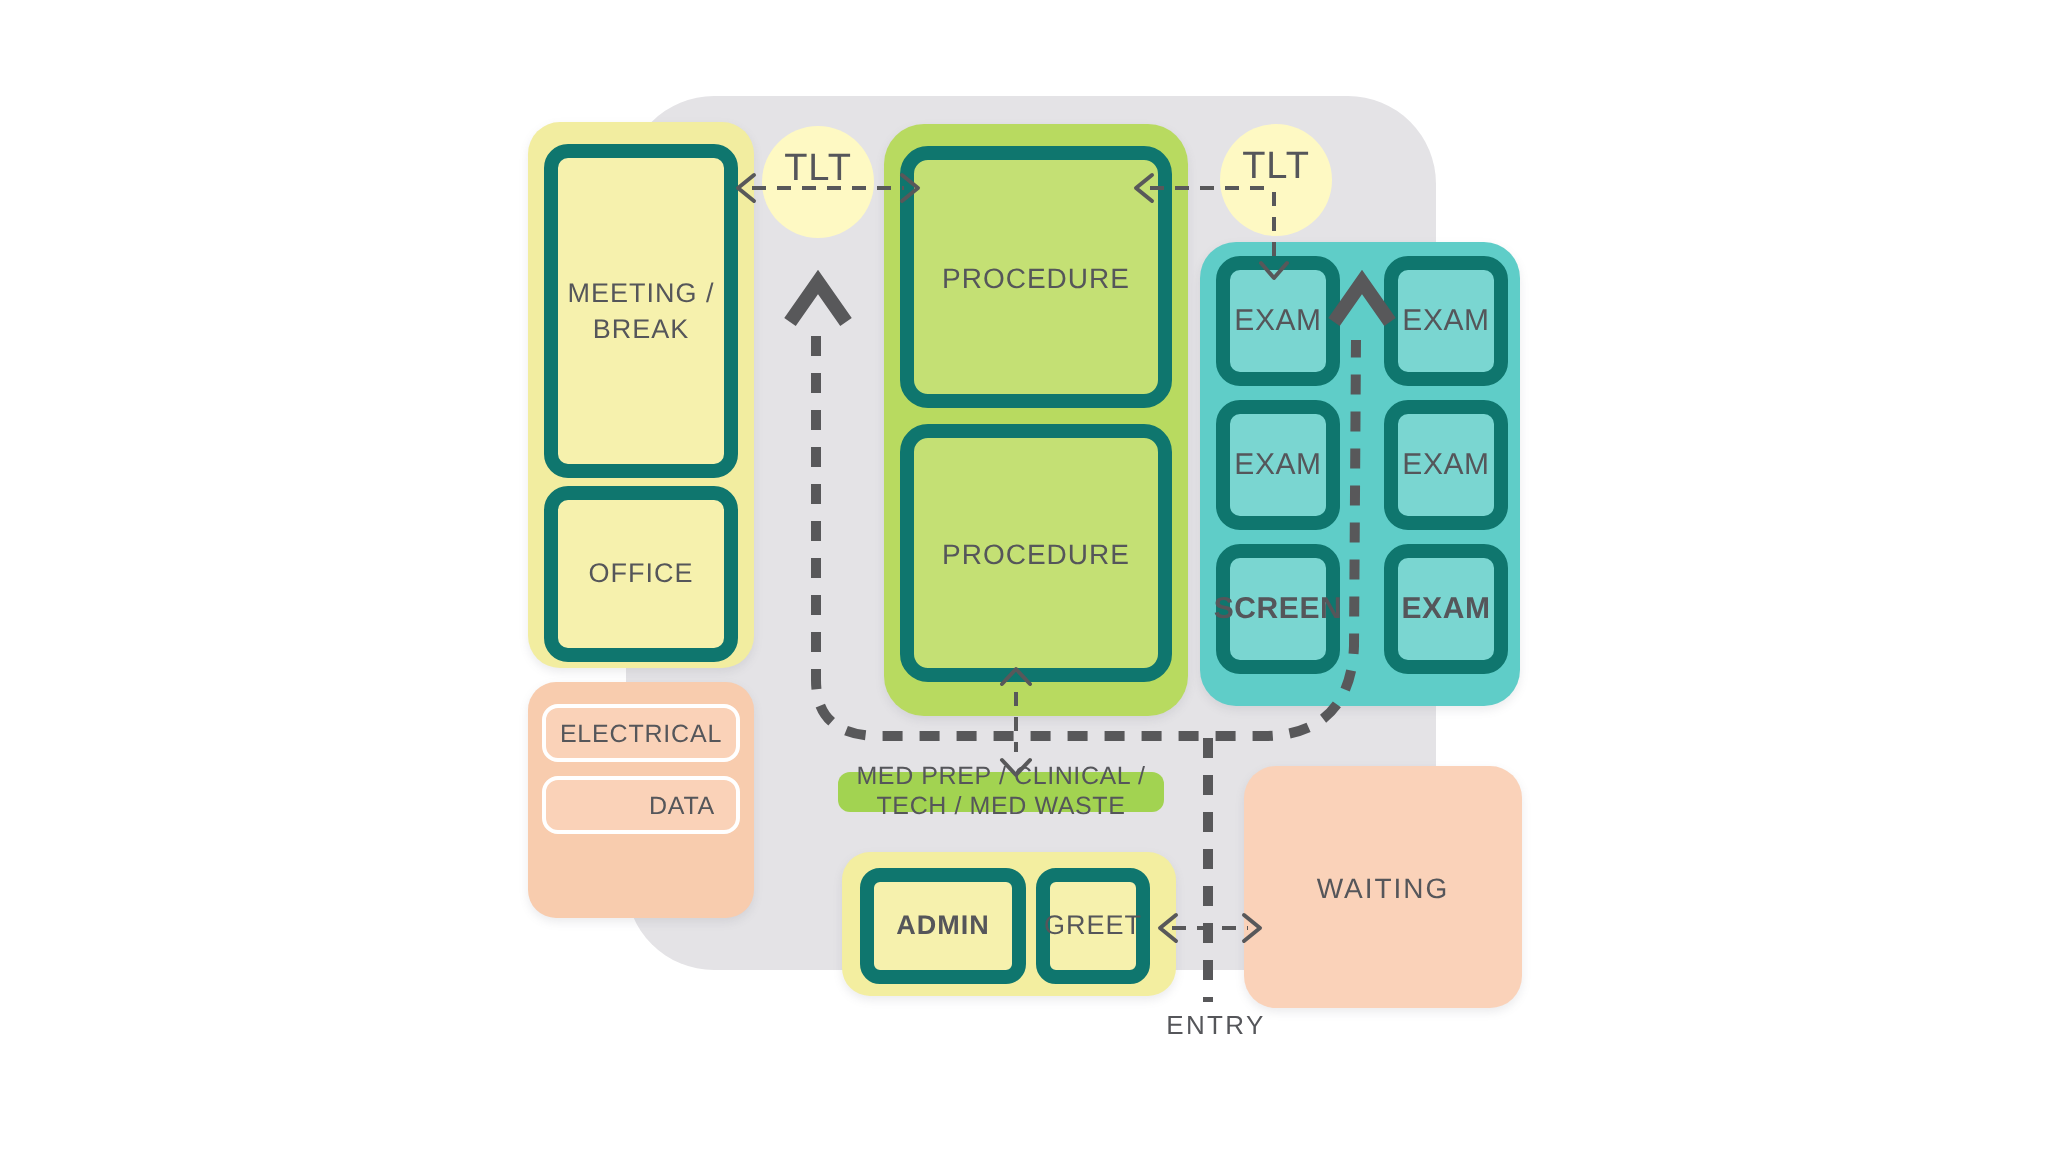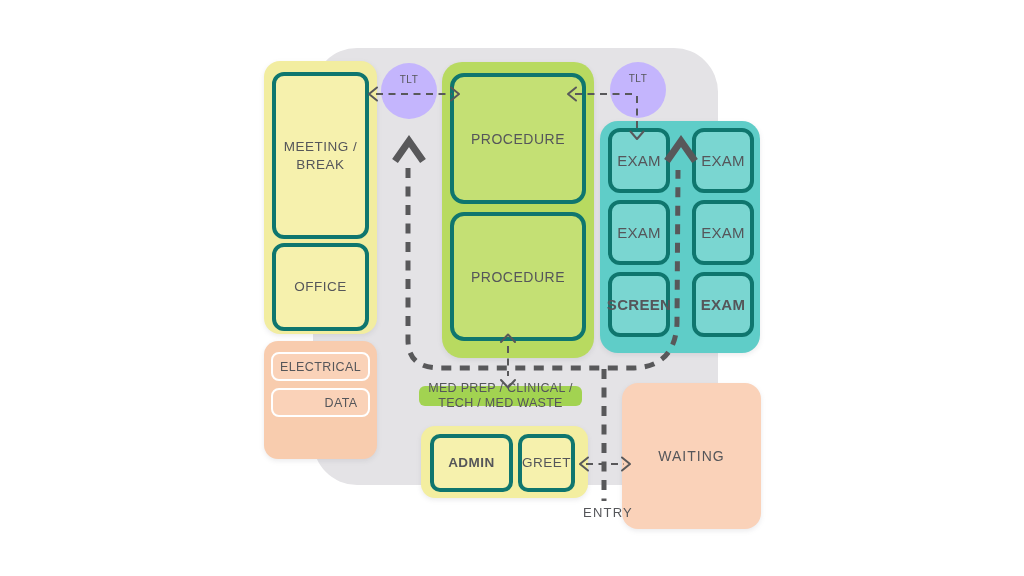--- a/index.html
+++ b/index.html
@@ -6,21 +6,21 @@
   #canvas{
     position:relative;width:1024px;height:576px;overflow:hidden;background:#ffffff;
     font-family:"Liberation Sans", sans-serif;color:#55565A;
   }
   .abs{position:absolute;box-sizing:border-box;}
   
   .floor{left:313px;top:48px;width:405px;height:437px;border-radius:44px;background:#E4E3E6;}
   
   .zone{border-radius:16px;box-shadow:0 2px 5px rgba(110,110,125,0.14);}
   .room{
-    border:4px solid #0f766e;border-radius:12px;
+    border:7px solid #0f766e;border-radius:12px;
     display:flex;align-items:center;justify-content:center;text-align:center;
     font-size:13.5px;letter-spacing:0.5px;line-height:18px;
   }
   
   .z-meeting{left:264px;top:61px;width:113px;height:273px;background:#F2EDA0;}
   .r-meeting{left:272px;top:72px;width:97px;height:167px;background:#F6F1AD;}
   .r-office{left:272px;top:243px;width:97px;height:88px;background:#F6F1AD;}
   
   .z-utility{left:264px;top:341px;width:113px;height:118px;background:#F8CCAE;border-radius:14px;}
   .r-util{left:271px;width:99px;height:29px;background:#FAD2B8;border:2px solid #fff;border-radius:8px;font-size:12.5px;letter-spacing:0.4px;}
@@ -28,35 +28,35 @@
   
   .z-procedure{left:442px;top:62px;width:152px;height:296px;background:#B8DA60;border-radius:20px;}
   .r-proc1{left:450px;top:73px;width:136px;height:131px;background:#C4E074;border-radius:14px;font-size:14px;}
   .r-proc2{left:450px;top:212px;width:136px;height:129px;background:#C4E074;border-radius:14px;font-size:14px;}
   
   .z-exam{left:600px;top:121px;width:160px;height:232px;background:#5FCDC8;border-radius:18px;}
   .r-exam{width:62px;height:65px;background:#7AD6D1;font-size:15px;letter-spacing:0.3px;}
   .ex-c1{left:608px;} .ex-c2{left:692px;}
   .ex-r1{top:128px;} .ex-r2{top:200px;} .ex-r3{top:272px;font-weight:bold;}
   
-  .tlt{width:56px;height:56px;border-radius:50%;background:#c4b5fd;
+  .tlt{width:56px;height:56px;border-radius:50%;background:#fef9c3;
        display:flex;justify-content:center;align-items:flex-start;padding-top:11px;
-       font-size:10px;letter-spacing:0.5px;}
+       font-size:19px;letter-spacing:0.5px;}
   .tlt-left{left:381px;top:63px;}
   .tlt-right{left:610px;top:62px;}
   
   .medprep{left:419px;top:386px;width:163px;height:20px;background:#A2D351;border-radius:6px;
            display:flex;flex-direction:column;justify-content:center;text-align:center;
            font-size:12.5px;line-height:15.5px;letter-spacing:0.3px;}
   
   .z-admin{left:421px;top:426px;width:167px;height:72px;background:#F3EEA0;border-radius:14px;}
   .r-admin{left:430px;top:434px;width:83px;height:58px;background:#F6F1AD;border-radius:10px;font-weight:bold;}
   .r-greet{left:518px;top:434px;width:57px;height:58px;background:#F6F1AD;border-radius:10px;}
   
-  .z-waiting{left:622px;top:383px;width:139px;height:146px;background:#FAD2B9;border-radius:16px;
+  .z-waiting{left:622px;top:383px;width:139px;height:121px;background:#FAD2B9;border-radius:16px;
              display:flex;align-items:center;justify-content:center;font-size:14px;letter-spacing:1px;}
   
   .entry{left:573px;top:505px;width:70px;text-align:center;font-size:13px;letter-spacing:1.2px;}
   
   #flows{position:absolute;left:0;top:0;width:1024px;height:576px;pointer-events:none;}
   .dash-thick{stroke:#58585A;stroke-width:5;fill:none;stroke-dasharray:10 8.5;stroke-linecap:butt;}
   .chev-thick{stroke:#58585A;stroke-width:7;fill:none;stroke-linejoin:miter;stroke-linecap:butt;}
   .dash-thin{stroke:#58585A;stroke-width:2;fill:none;stroke-dasharray:7 5.5;}
   .chev-thin{stroke:#58585A;stroke-width:2;fill:none;stroke-linejoin:round;stroke-linecap:round;}
 </style>

